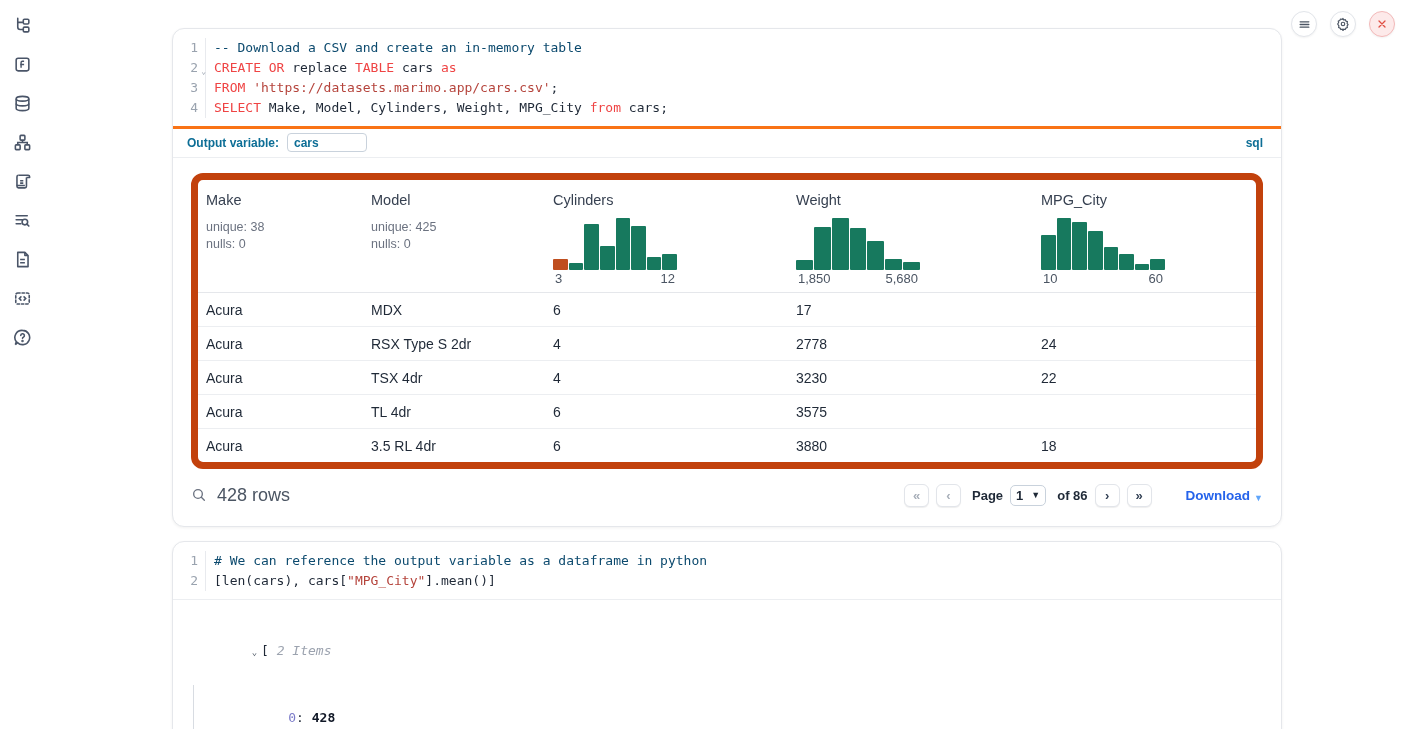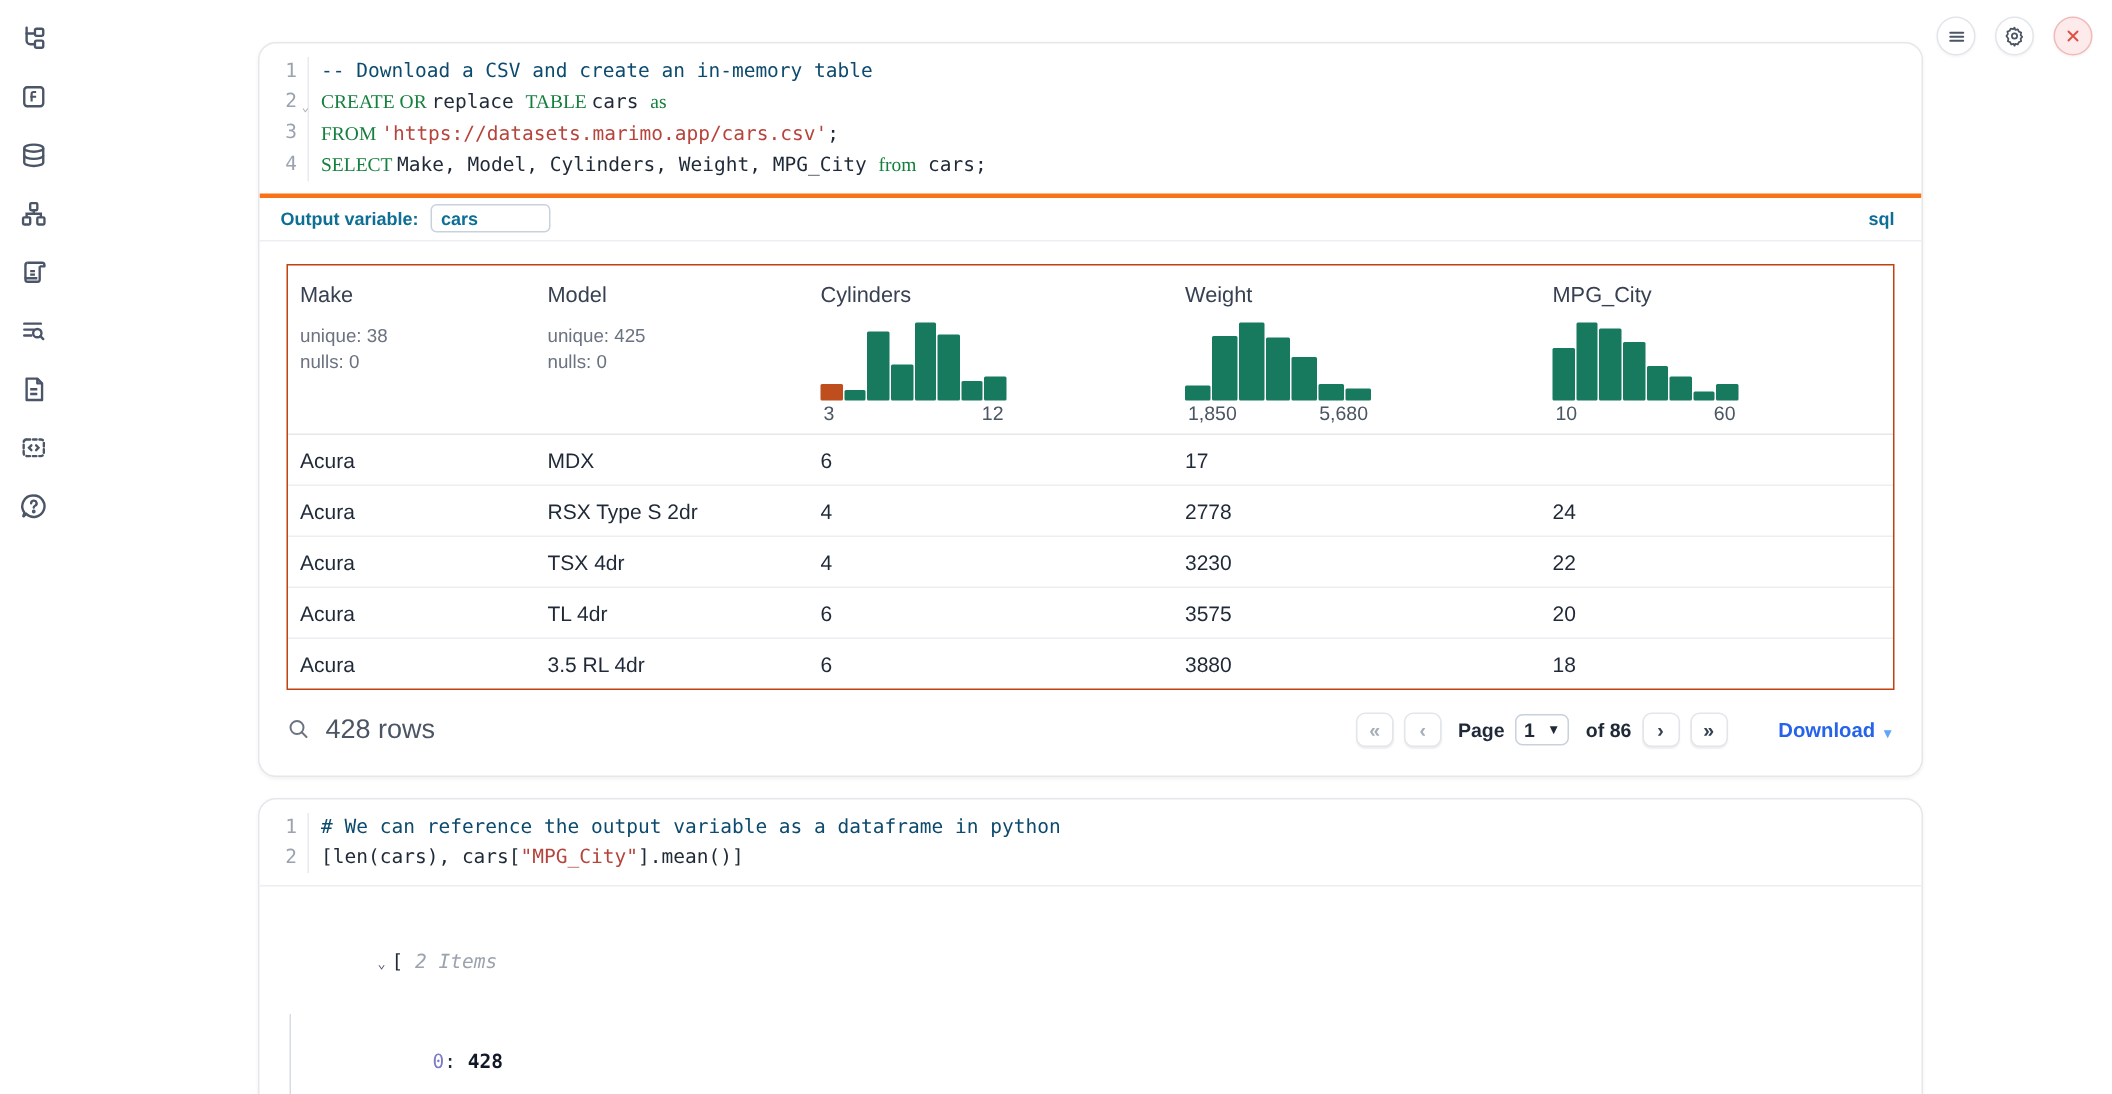--- a/index.html
+++ b/index.html
@@ -24,35 +24,35 @@
   .main { position:absolute; left:172px; top:28px; width:1110px; }
   .cell { background:#fff; border:1px solid #e5e7eb; border-radius:12px;
     box-shadow:0 1px 3px rgba(0,0,0,.06); margin-bottom:14px; overflow:hidden; }
 
   .code-area { padding:9px 0 8px 0; }
   .code-row { display:flex; line-height:20px; font-family:"DejaVu Sans Mono", monospace; font-size:13px; }
   .gutter { width:33px; flex:0 0 33px; text-align:right; padding-right:7px; color:#9aa3af;
     border-right:1px solid #e8eaee; position:relative; user-select:none; }
   .fold { position:absolute; right:-1px; top:4px; font-size:8px; color:#9aa3af; }
   .code-text { padding-left:8px; white-space:pre; color:#1f2937; }
-  .tok-kw { color:#15803d;font-family:Liberation Serif, serif; }
+  .tok-kw { color:#ef4444; }
   .tok-comment { color:#0c4a6e; }
   .tok-string { color:#b5443c; }
 
   .outvar-bar { border-top:3px solid #f97316; display:flex; align-items:center;
     padding:4px 18px 5px 14px; }
   .outvar-label { font-size:12px; font-weight:bold; color:#0d6e96; }
   .outvar-input { margin-left:8px; width:80px; height:19px; border:1px solid #c9d2dc; border-radius:4px;
     font-size:12px; font-weight:bold; color:#0d6e96; padding:0 6px; font-family:"Liberation Sans",sans-serif; }
   .lang-badge { margin-left:auto; font-size:12px; font-weight:bold; color:#0d6e96; }
 
   .output-area { border-top:1px solid #eceef1; padding:15px 18px 14px 18px; }
 
   
-  .tbl { border:1px solid #c2410c; border-radius:0; overflow:hidden; }
+  .tbl { border:7px solid #c2410c; border-radius:12px; overflow:hidden; }
   .tbl-grid { display:grid; grid-template-columns:165px 182px 243px 245px 1fr; }
   .th { padding:12px 8px 6px 8px; }
   .th-label { font-size:14.5px; color:#374151; }
   .th-stat { font-size:12.5px; color:#6b7280; line-height:17px; }
   .th-stats { margin-top:11px; }
   .hist-wrap { margin-top:10px; width:124px; }
   .hist-bars { height:52px; display:flex; align-items:flex-end; gap:1px; }
   .hist-bar { flex:1; border-radius:1px; }
   .hist-axis { display:flex; justify-content:space-between; font-size:13px; color:#4b5563;
     padding:1px 2px 0 2px; }
@@ -302,21 +302,20 @@
           <div class="td">TSX 4dr</div>
           <div class="td">4</div>
           <div class="td">3230</div>
           <div class="td">22</div>
         </div>
         <div class="tbl-grid trow">
           <div class="td">Acura</div>
           <div class="td">TL 4dr</div>
           <div class="td">6</div>
           <div class="td">3575</div>
-          <div class="td">20</div>
         </div>
         <div class="tbl-grid trow">
           <div class="td">Acura</div>
           <div class="td">3.5 RL 4dr</div>
           <div class="td">6</div>
           <div class="td">3880</div>
           <div class="td">18</div>
         </div>
       </div>
 

